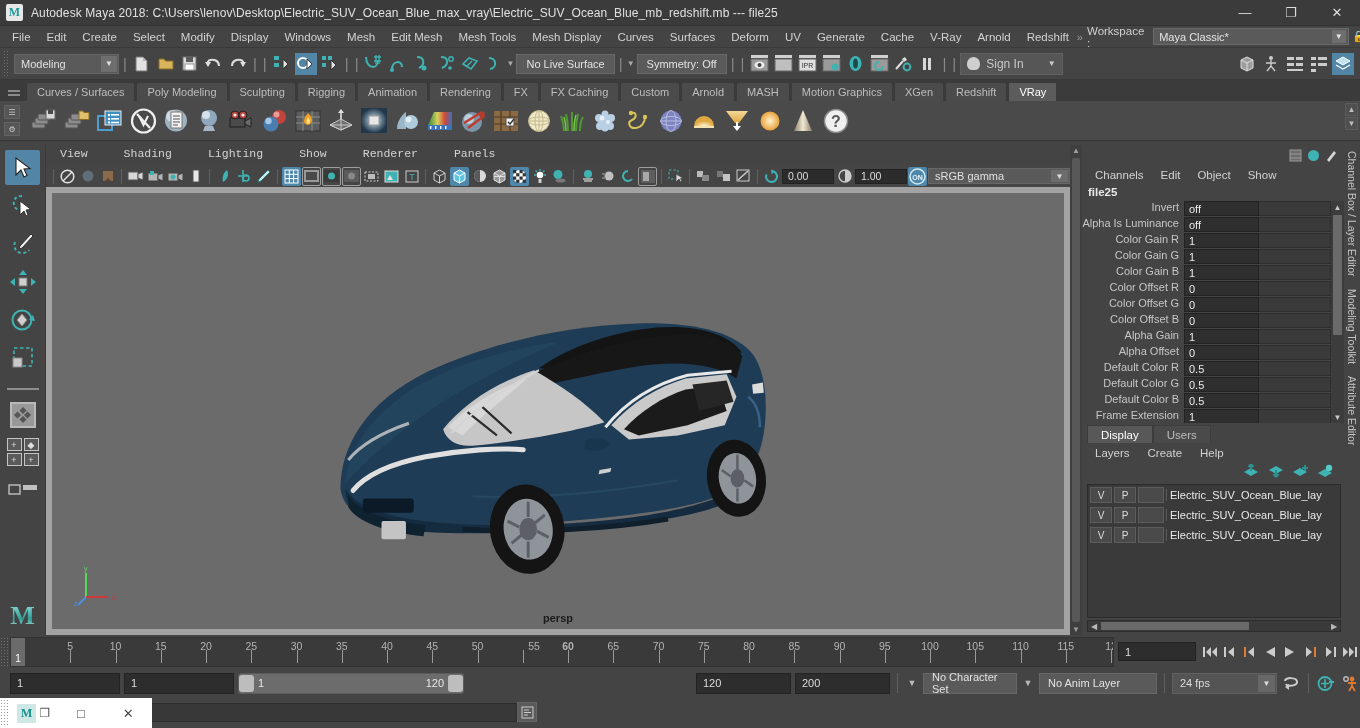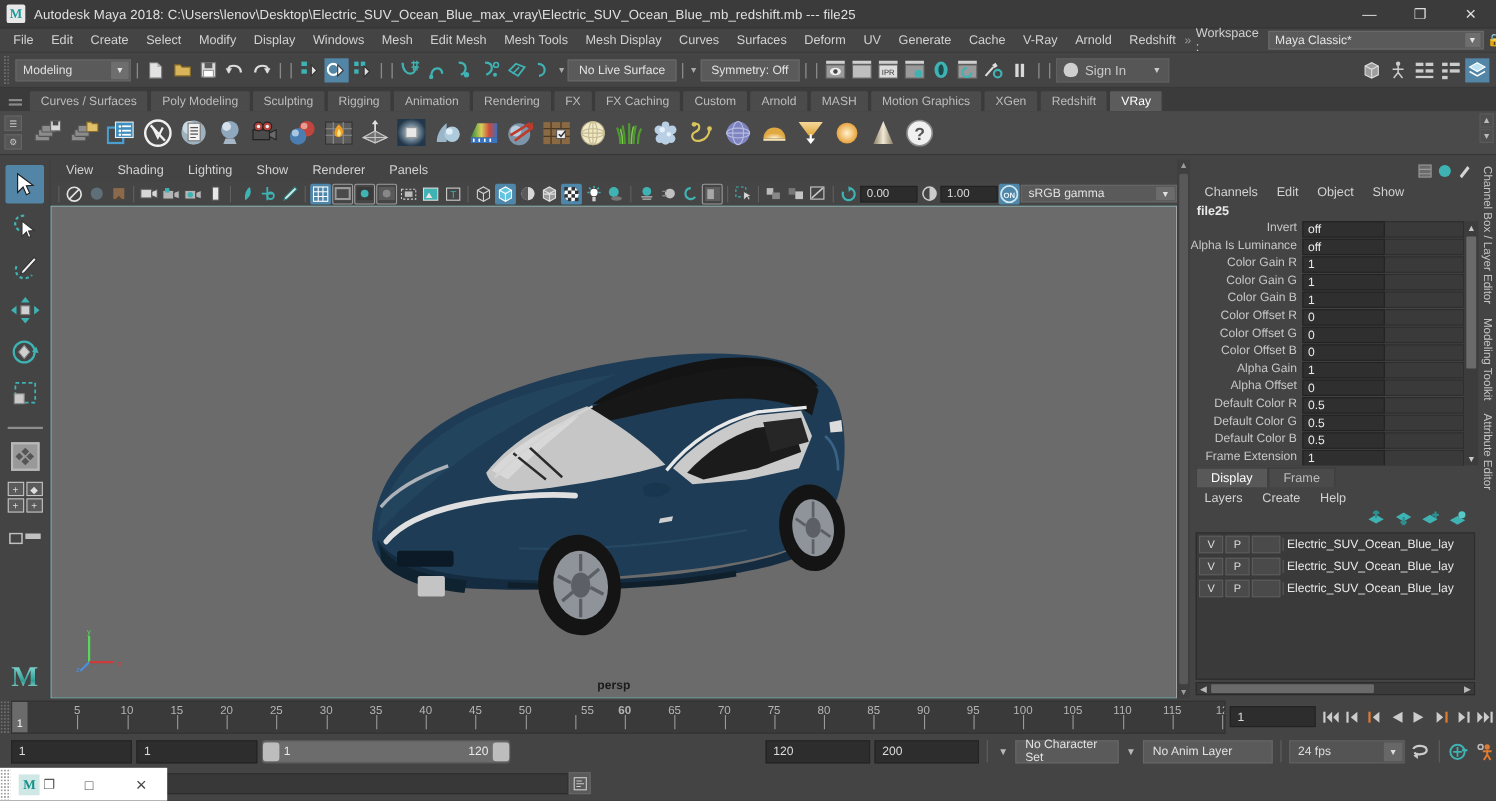--- a/index.html
+++ b/index.html
@@ -116,38 +116,38 @@
   .gridbtns span{ width:15px;height:13px;border:1px solid #c4c4c4;background:#5a5a5a;
     color:#ddd;font-size:9px;display:flex;align-items:center;justify-content:center;}
   .maya-m{ position:absolute; bottom:4px; font-size:26px; font-weight:bold;
     font-family:"Liberation Serif",serif;
     background:linear-gradient(180deg,#9fe9e4 0%, #2f9d96 60%, #e8f6f5 100%);
     -webkit-background-clip:text; background-clip:text; color:transparent; }
 
   
   .viewport-panel{ flex:1; display:flex; flex-direction:column; background:#444;
     border-left:1px solid #3a3a3a; }
-  .vp-menu{ height:20px; display:flex; align-items:center; padding-left:6px; gap:6px;
-    background:#444; }
+  .vp-menu{ height:20px; display:flex; align-items:flex-start; padding-left:6px; gap:20px;
+    background:#444;font-family:Liberation Mono, monospace; }
   .vp-menu .menu-item{ font-size:11.5px; }
   .vp-tools{ height:22px; display:flex; align-items:center; gap:1px; background:#454545;
     padding-left:4px; }
   .vt{ width:19px;height:19px; display:flex;align-items:center;justify-content:center;
     color:#cfcfcf; font-size:11px; border-radius:2px;}
   .vt.on{ background:#4f87ab; }
   .vt.box{ border:1px solid #9d9d9d; }
   .vsep{ width:1px;height:15px;background:#606060;margin:0 3px;}
   .numf{ width:52px;height:15px;background:#2c2c2c;border:1px solid #222;color:#ddd;
     font-size:10.5px;display:flex;align-items:center;padding-left:5px;}
   .cs-sel{ flex:1; max-width:175px; height:16px;background:#5a5a5a;border:1px solid #676767;
     display:flex;align-items:center;padding-left:6px;font-size:11px;color:#e0e0e0;position:relative;}
   .cs-sel .caret{position:absolute;right:1px;top:1px;bottom:1px;width:17px;background:#6c6c6c;
     display:flex;align-items:center;justify-content:center;font-size:8px;}
-  .viewport{ flex:1; position:relative; background:#0f766e; overflow:hidden;
-     border:1px solid #a3a3a3; }
+  .viewport{ flex:1; position:relative; background:#c2410c; overflow:hidden;
+     border:6px solid #a3a3a3; }
   .persp-label{ position:absolute; left:0; right:0; bottom:5px; text-align:center;
     font-size:11px; color:#1c1c1c; font-weight:bold; }
   .axis{ position:absolute; left:22px; bottom:22px; width:46px; height:46px; }
 
   
   .vscroll{ width:12px; background:#3f3f3f; display:flex; flex-direction:column;
      align-items:center; }
   .vscroll .arw{ width:11px;height:11px;color:#9c9c9c;font-size:8px;display:flex;
     align-items:center;justify-content:center;}
   .vscroll .bar{ flex:1; width:8px; background:#585858; margin:2px 0; border-radius:2px;}
@@ -1334,21 +1334,21 @@
         <div class="cb-scroll">
           <div class="arw">▲</div>
           <div class="thumb"></div>
           <div class="arw" style="margin-top:auto;">▼</div>
         </div>
       </div>
 
       <div class="layerpanel">
         <div class="lp-tabs">
           <div class="lp-tab active">Display</div>
-          <div class="lp-tab">Frame</div>
+          <div class="lp-tab">Users</div>
         </div>
         <div class="lp-menu">
           <div class="menu-item">Layers</div>
           <div class="menu-item">Create</div>
           <div class="menu-item">Help</div>
         </div>
         <div class="lp-btns">
           <div>
             <svg width="17" height="14" viewBox="0 0 17 14">
                 <path d="M2 8 L9 4 L16 8 L9 12z" fill="#3fb3b3"></path>

